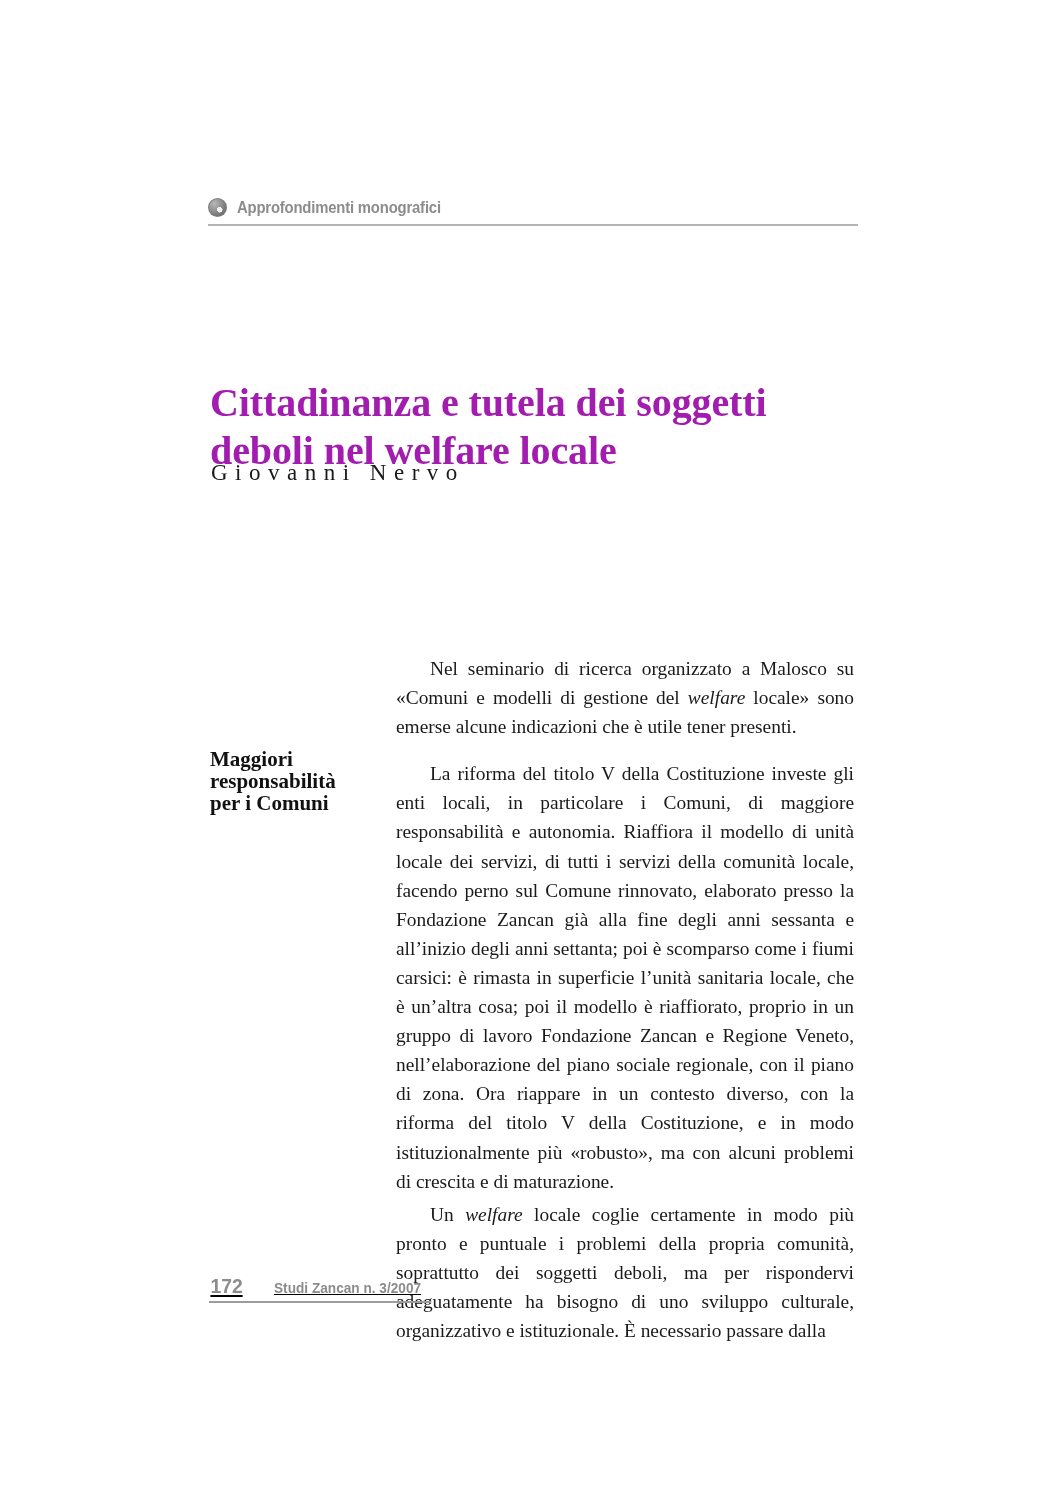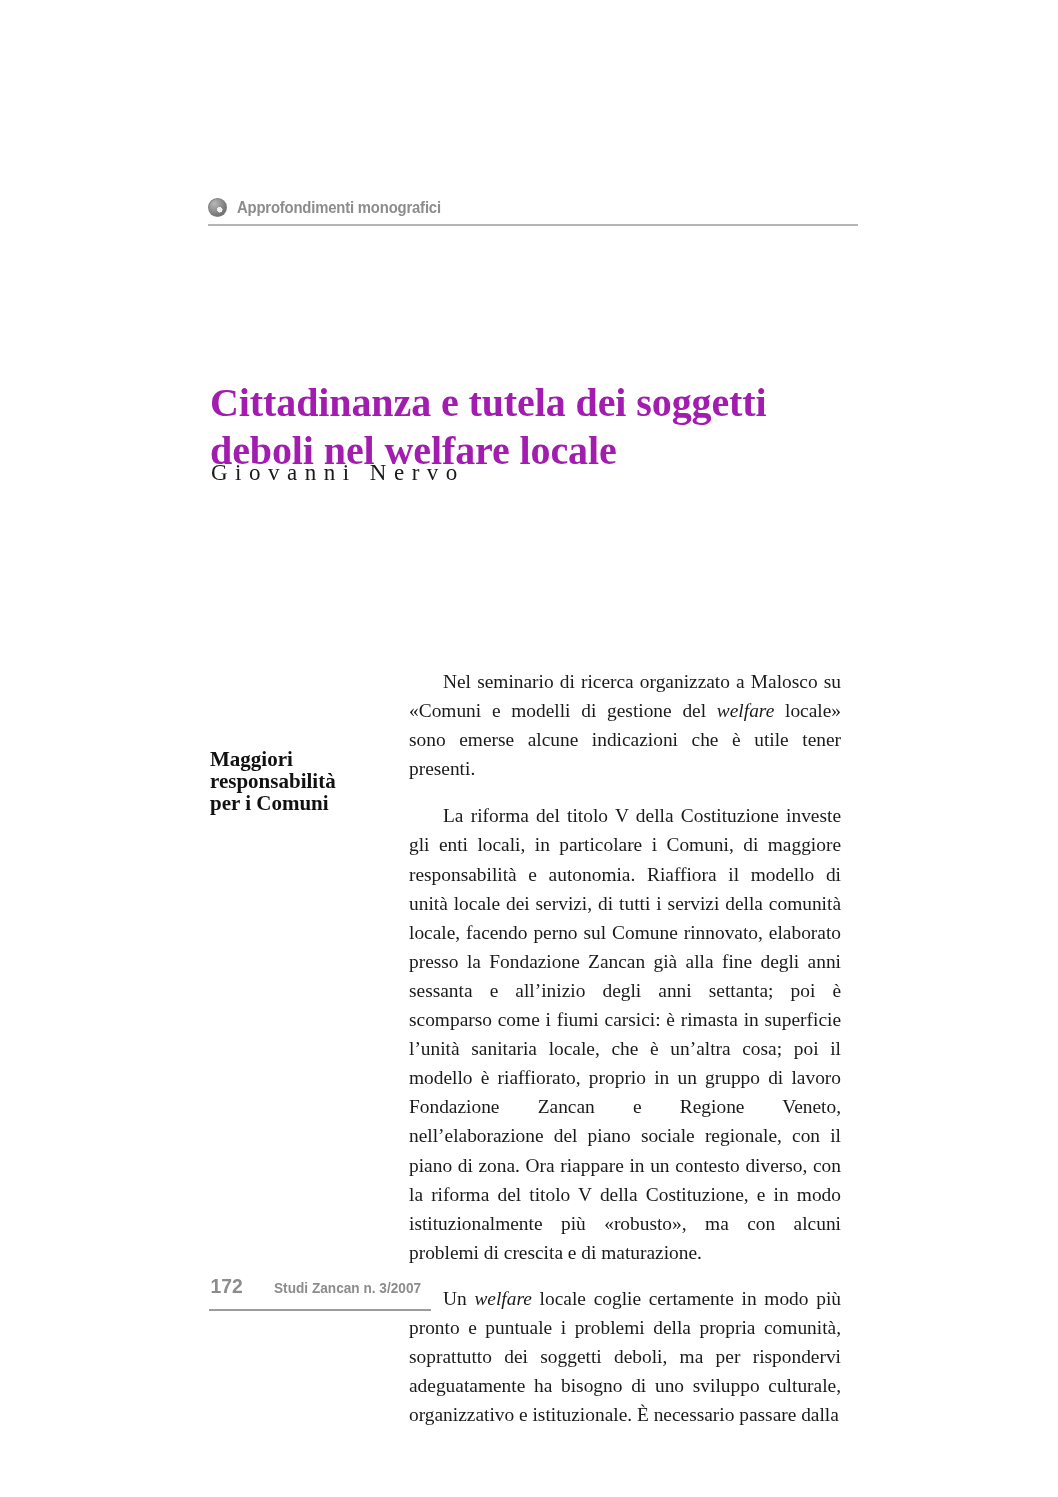--- a/index.html
+++ b/index.html
@@ -108,40 +108,41 @@
     top: 650px;
     width: 466px;
     font-family: "Liberation Serif", serif;
     font-size: 19.4px;
     line-height: 29.1px;
     color: #1a1a1a;
     text-align: justify;
     text-justify: inter-word;
   }
   .body-col p {
-    margin: 17px;
+    margin: 4px;
     text-indent: 34px;
   }
   .body-col p.gap-before {
     margin-top: 18px;
   }
   .body-col i {
     font-style: italic;
   }
 
   
   .page-footer {
     position: absolute;
     left: 209px;
     top: 1274px;
     display: flex;
     align-items: baseline;
     gap: 20px;
     border-bottom: 2px solid #9c9c9c;
-    padding-bottom: 11px;
+    padding-bottom: 3px;
+    text-decoration: underline;
   }
   .footer-pageno {
     font-family: "Liberation Sans", sans-serif;
     font-weight: bold;
     font-size: 21px;
     color: #8c8c8c;
     transform: scaleX(0.92);
     transform-origin: left baseline;
   }
   .footer-source {

